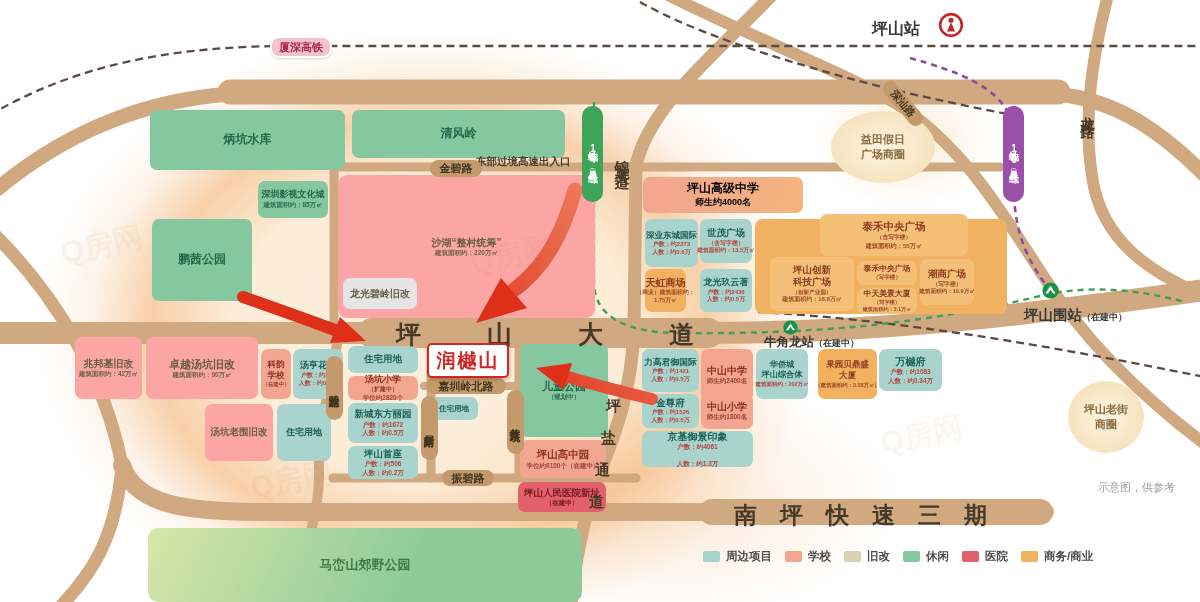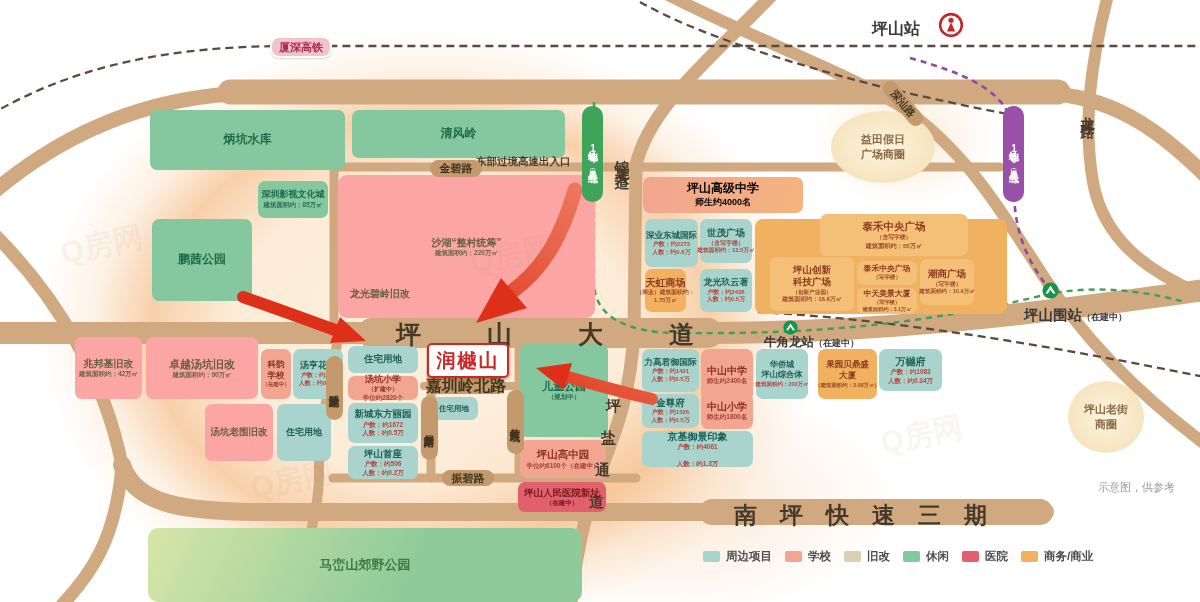--- a/index.html
+++ b/index.html
@@ -16,21 +16,21 @@
   svg.layer{position:absolute;left:0;top:0;z-index:4}
   svg.arrows{z-index:15}
   .blk{position:absolute;border-radius:7px;display:flex;flex-direction:column;align-items:center;
        justify-content:center;text-align:center;line-height:1.3;z-index:8}
   .blk span{white-space:nowrap;display:block}
   .t{font-weight:bold;font-size:10px}
   .s{font-weight:bold;font-size:6.5px}
   .teal{background:#a9d4cd}.teal .t{color:#1d5f56}.teal .s{color:#b5443e}
   .salmon{background:#f2a590}.salmon .t{color:#8f3025}.salmon .s{color:#a2423a}
   .beige{background:#fca5a5}.beige .t{color:#665e45}.beige .s{color:#6b6248}
-  .beige2{background:#fca5a5}.beige2 .t{color:#665e45}
+  .beige2{background:#e5e5e5}.beige2 .t{color:#665e45}
   .green{background:#85c89f}.green .t{color:#21684a}.green .s{color:#2b6e50}
   .redb{background:#e2606b}.redb .t{color:#76161e}.redb .s{color:#76161e}
   .orange{background:#f1b15f}.orange .t{color:#8c3a20}.orange .s{color:#9c4a2a}
   .orange2{background:#f4c077}.orange2 .t{color:#8c3a20}.orange2 .s{color:#9c4a2a}
   .grad-green{background:linear-gradient(115deg,#d7e6a8,#8fcb9a 60%)}
   .grad-salmon{background:linear-gradient(100deg,#f2a590,#f4b47e)}
   .roadlbl{position:absolute;color:#453a2a;font-weight:bold;z-index:20;white-space:nowrap}
   .pill{position:absolute;background:#c49a6c;border-radius:9px;display:flex;align-items:center;
         justify-content:center;color:#40351f;font-weight:bold;z-index:21;white-space:nowrap}
   .vert{writing-mode:vertical-rl;text-orientation:upright;letter-spacing:1px}
@@ -302,21 +302,21 @@
   </div>
 
   <div class="roadlbl" style="left:476px;top:155px;font-size:10.5px">东部过境高速出入口</div>
   <div class="pill" style="left:430px;top:160px;width:52px;height:17px;font-size:11px">金碧路</div>
   <div class="roadlbl" style="left:396px;top:318px;font-size:25px;letter-spacing:66px">坪山大道</div>
   <div class="roadlbl" style="left:734px;top:500px;font-size:23px;letter-spacing:23px">南坪快速三期</div>
   <div class="roadlbl vert" style="left:612px;top:148px;font-size:15px;letter-spacing:5px">锦龙大道</div>
   <div class="roadlbl vert" style="left:1079px;top:106px;font-size:14px;letter-spacing:4px">龙坪路</div>
   <div class="pill" style="left:876px;top:96px;width:54px;height:15px;font-size:10.5px;transform:rotate(50deg)">深汕路</div>
   <div class="pill" style="left:442px;top:470px;width:52px;height:16px;font-size:11px">振碧路</div>
-  <div class="pill" style="left:426px;top:378px;width:80px;height:16px;font-size:16px">嘉圳岭北路</div>
+  <div class="pill" style="left:426px;top:378px;width:80px;height:16px;font-size:11px">嘉圳岭北路</div>
   <div class="pill vert" style="left:421px;top:396px;width:17px;height:64px;font-size:10.5px">新居南路</div>
   <div class="pill vert" style="left:507px;top:390px;width:17px;height:64px;font-size:10.5px">黄竹坑路</div>
   <div class="pill vert" style="left:326px;top:356px;width:17px;height:64px;font-size:10.5px">碧沙北路</div>
   <div class="roadlbl" style="left:606px;top:397px;font-size:15px">坪</div>
   <div class="roadlbl" style="left:601px;top:429px;font-size:15px">盐</div>
   <div class="roadlbl" style="left:595px;top:461px;font-size:15px">通</div>
   <div class="roadlbl" style="left:589px;top:493px;font-size:15px">道</div>
 
   <div class="pill" style="left:270px;top:36px;width:58px;height:18px;font-size:11px;background:#f2c3cd;border:2px solid #fff;color:#a92b50;box-shadow:0 1px 2px rgba(0,0,0,.15)">厦深高铁</div>
   <div class="mbadge" style="left:582px;top:106px;width:21px;height:96px;background:#3da45a;font-size:10px">

